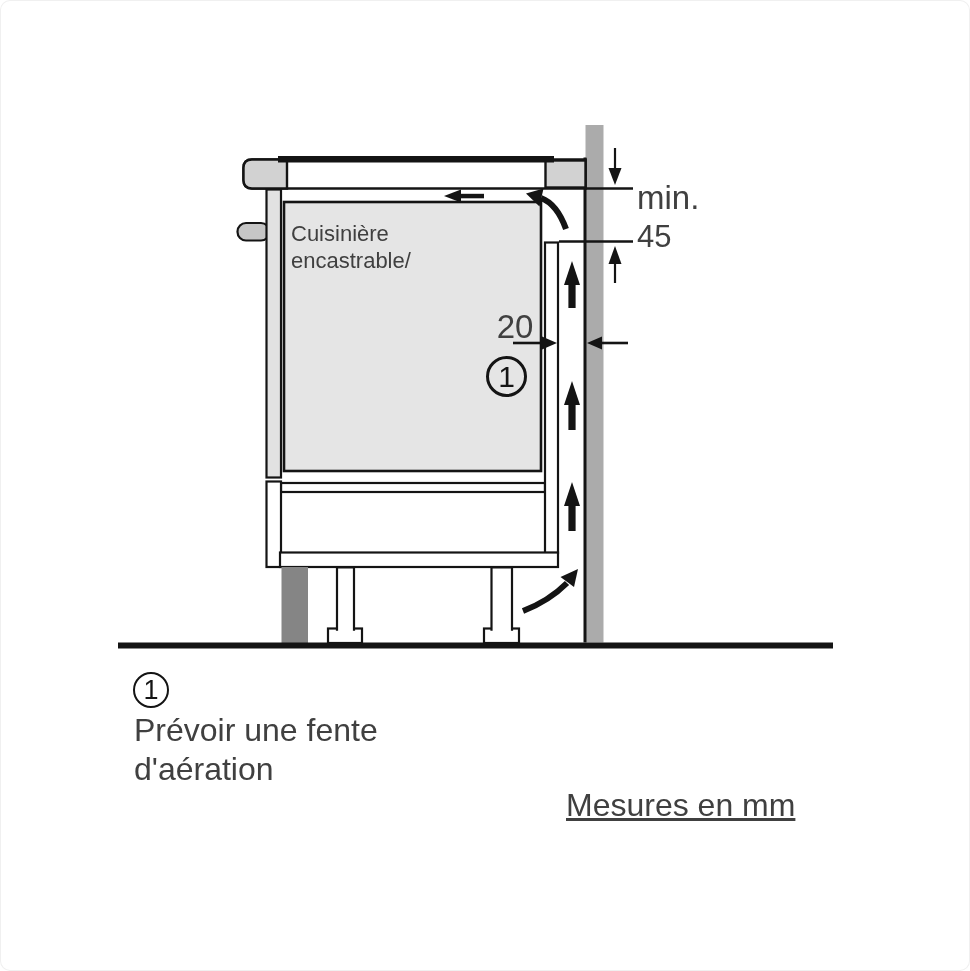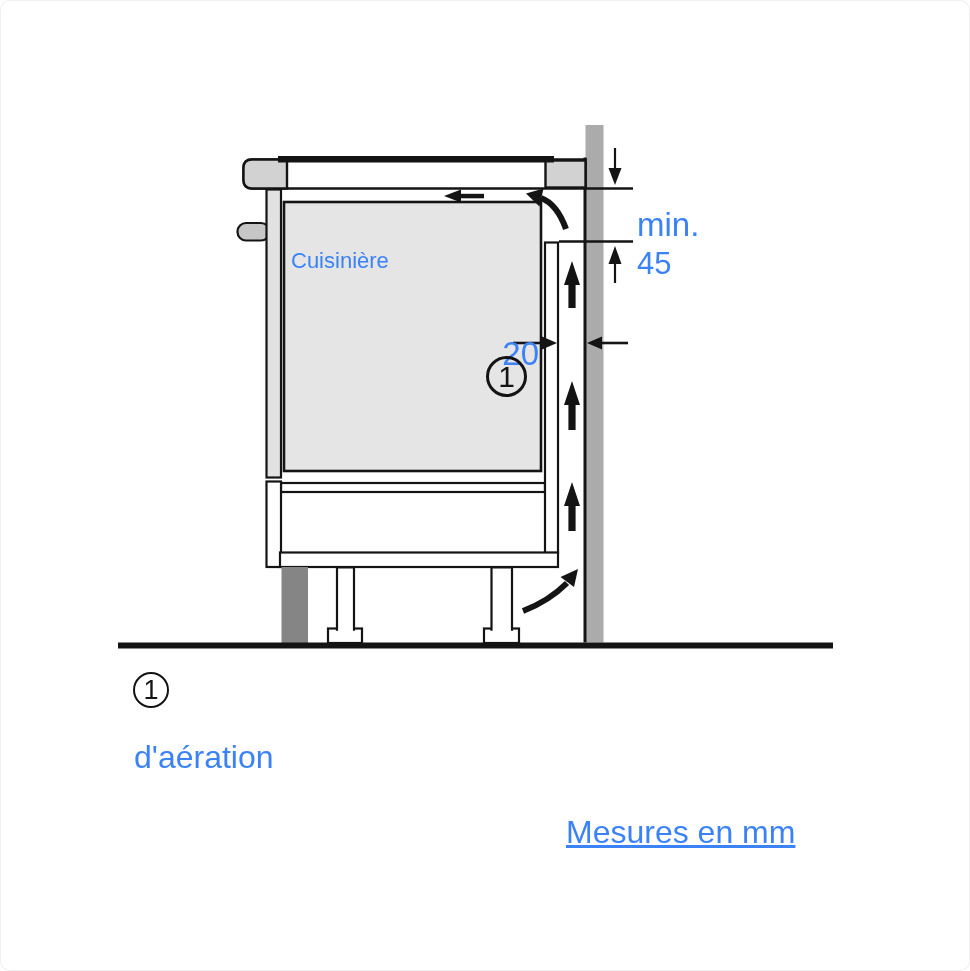--- a/index.html
+++ b/index.html
@@ -3,25 +3,25 @@
 <meta charset="utf-8">
 <style>
   html,body{margin:0;padding:0;background:#fff;}
   .page{
     position:relative;width:970px;height:971px;background:#ffffff;overflow:hidden;
     font-family:"Liberation Sans",sans-serif;color:#141414;
     box-shadow:inset 0 0 0 1px #f0f0f0;border-radius:10px;
   }
   .stage{position:absolute;inset:0;}
   svg.draw{position:absolute;left:0;top:0;width:970px;height:971px;display:block;}
-  .txt{position:absolute;color:#3b82f6;white-space:nowrap;margin-top:27px;}
+  .txt{position:absolute;color:#404040;white-space:nowrap;}
   .oven-label{left:291px;top:221px;font-size:22px;line-height:26.5px;letter-spacing:0;}
   .dim-min{left:637px;top:179px;font-size:33px;}
   .dim-45{left:637px;top:219px;font-size:31px;}
-  .dim-20{left:491px;top:308px;width:48px;text-align:right;font-size:33px;}
+  .dim-20{left:491px;top:308px;width:48px;text-align:center;font-size:33px;}
   .units{left:566px;top:787px;font-size:32px;text-decoration:underline;}
   .footnote-text{left:134px;top:711px;font-size:32px;line-height:39px;}
   .circle-marker{
     position:absolute;border:3px solid #141414;border-radius:50%;
     display:flex;align-items:center;justify-content:center;background:transparent;
     font-family:"Liberation Sans",sans-serif;color:#141414;
   }
   .callout-circle{left:486px;top:356px;width:35px;height:35px;font-size:30px;}
   .footnote-circle{left:133px;top:672px;width:32px;height:32px;border-width:2.5px;font-size:27px;}
 </style>
@@ -104,33 +104,35 @@
       <g>
         <line x1="513" y1="343" x2="545" y2="343" stroke="#141414" stroke-width="2.6"></line>
         <polygon points="557,343 542,336.5 542,349.5" fill="#141414"></polygon>
         <line x1="628" y1="343" x2="599" y2="343" stroke="#141414" stroke-width="2.6"></line>
         <polygon points="587,343 602,336.5 602,349.5" fill="#141414"></polygon>
       </g>
     </svg>
 
     <div class="txt oven-label">
       <div>Cuisinière</div>
+      <div>encastrable/</div>
     </div>
 
     <div class="txt dim-min">min.</div>
     <div class="txt dim-45">45</div>
     <div class="txt dim-20">20</div>
 
     <div class="circle-marker callout-circle">
       <span>1</span>
     </div>
 
     <div class="circle-marker footnote-circle">
       <span>1</span>
     </div>
     <div class="txt footnote-text">
+      <div>Prévoir une fente</div>
       <div>d'aération</div>
     </div>
 
     <div class="txt units">Mesures en mm</div>
 
   </div>
 </div>
 
 </body></html>

